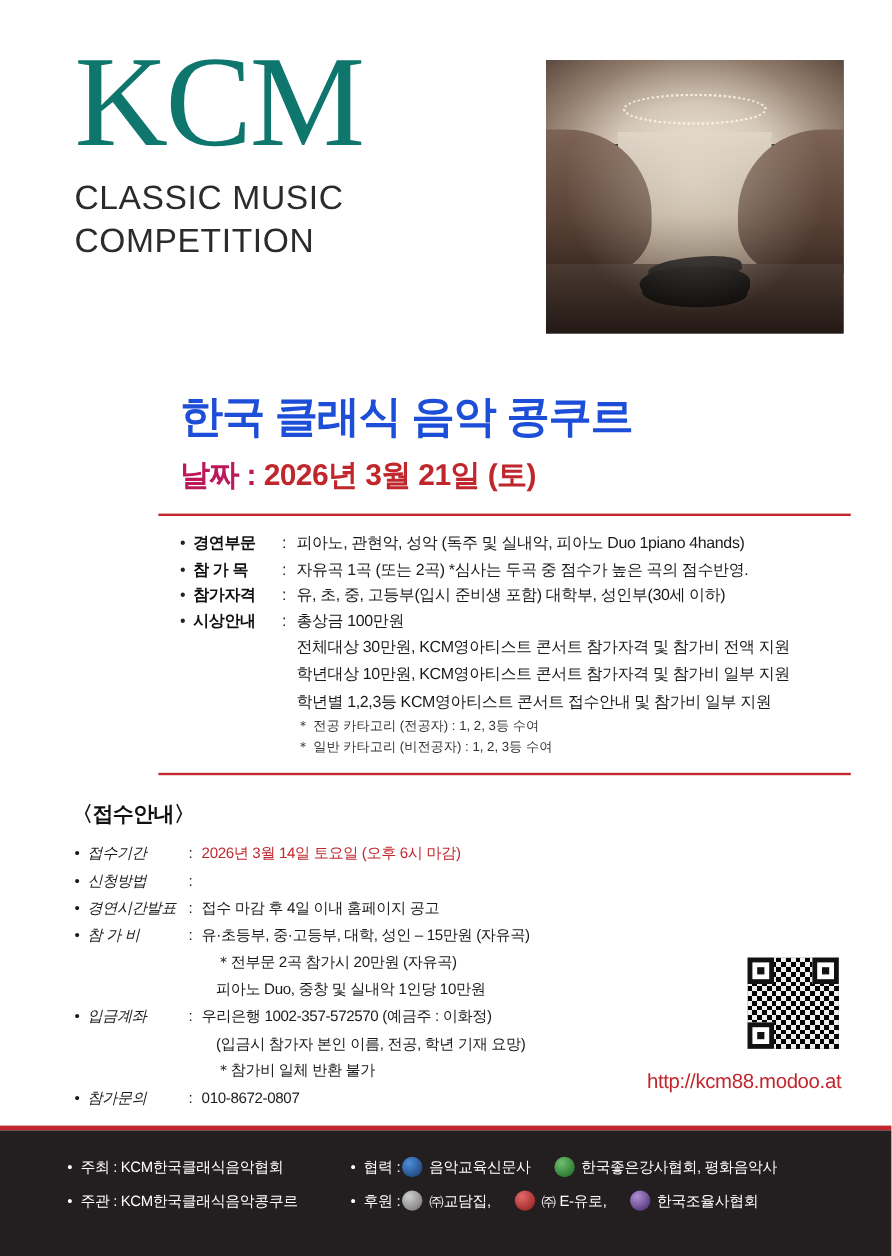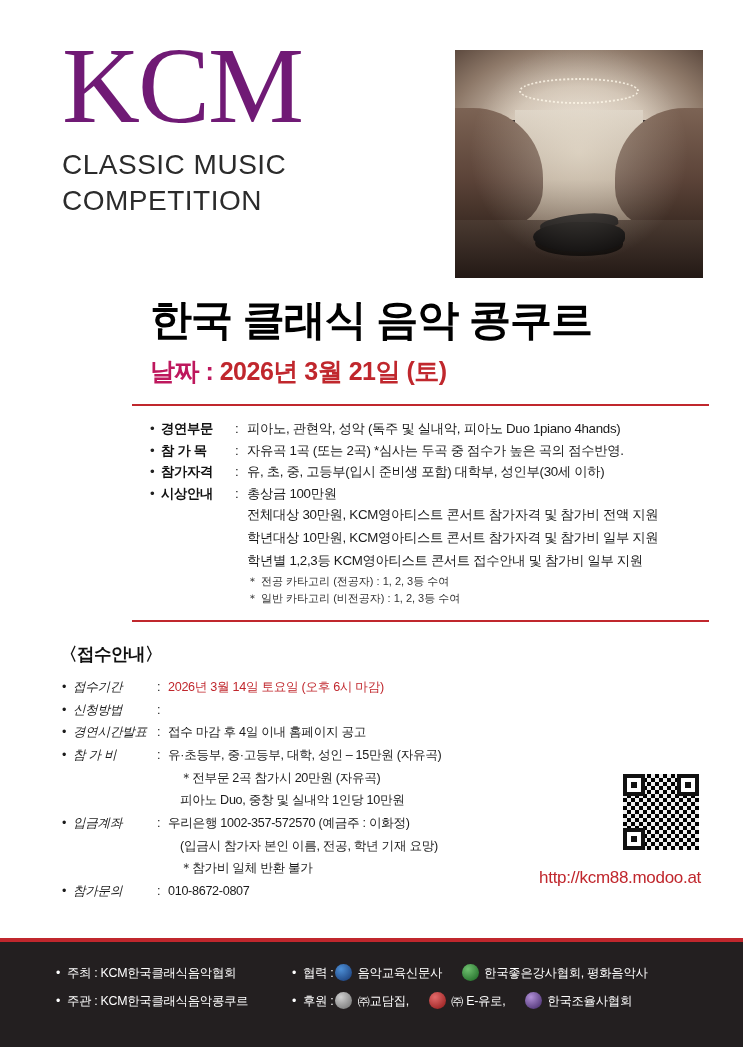--- a/index.html
+++ b/index.html
@@ -19,21 +19,21 @@
     display: flex;
     padding: 30px 36px 0 36px;
     align-items: flex-start;
     justify-content: space-between;
   }
   .brand { padding-left: 26px; padding-top: 6px; }
   .brand-kcm {
     font-family: "Liberation Serif", serif;
     font-size: 108px;
     line-height: 0.92;
-    color: #701a75;
+    color: #0f766e;
     letter-spacing: -2px;
     font-weight: 400;
     text-align: right;
   }
   .brand-sub {
     font-family: "Liberation Sans", sans-serif;
     font-size: 28px;
     letter-spacing: 0.5px;
     color: #2b2b2b;
     line-height: 1.28;
@@ -94,24 +94,25 @@
 
   
   .titleblock {
     padding: 18px 40px 0 0;
     text-align: left;
     margin-left: 150px;
   }
   .main-title {
     font-family: "Liberation Sans", sans-serif;
     font-weight: bold;
-    font-size: 42px;
+    font-size: 36px;
     letter-spacing: -1px;
-    color: #000000;
+    color: #1d4ed8;
     line-height: 1.12;
+    margin-top: 31px;
   }
   .place-line, .date-line {
     font-weight: bold;
     font-size: 25px;
     margin-top: 14px;
     letter-spacing: -0.5px;
   }
   .place-line { color: #111; }
   .date-line { margin-top: 12px; }
   .date-label { color: #be185d; }

